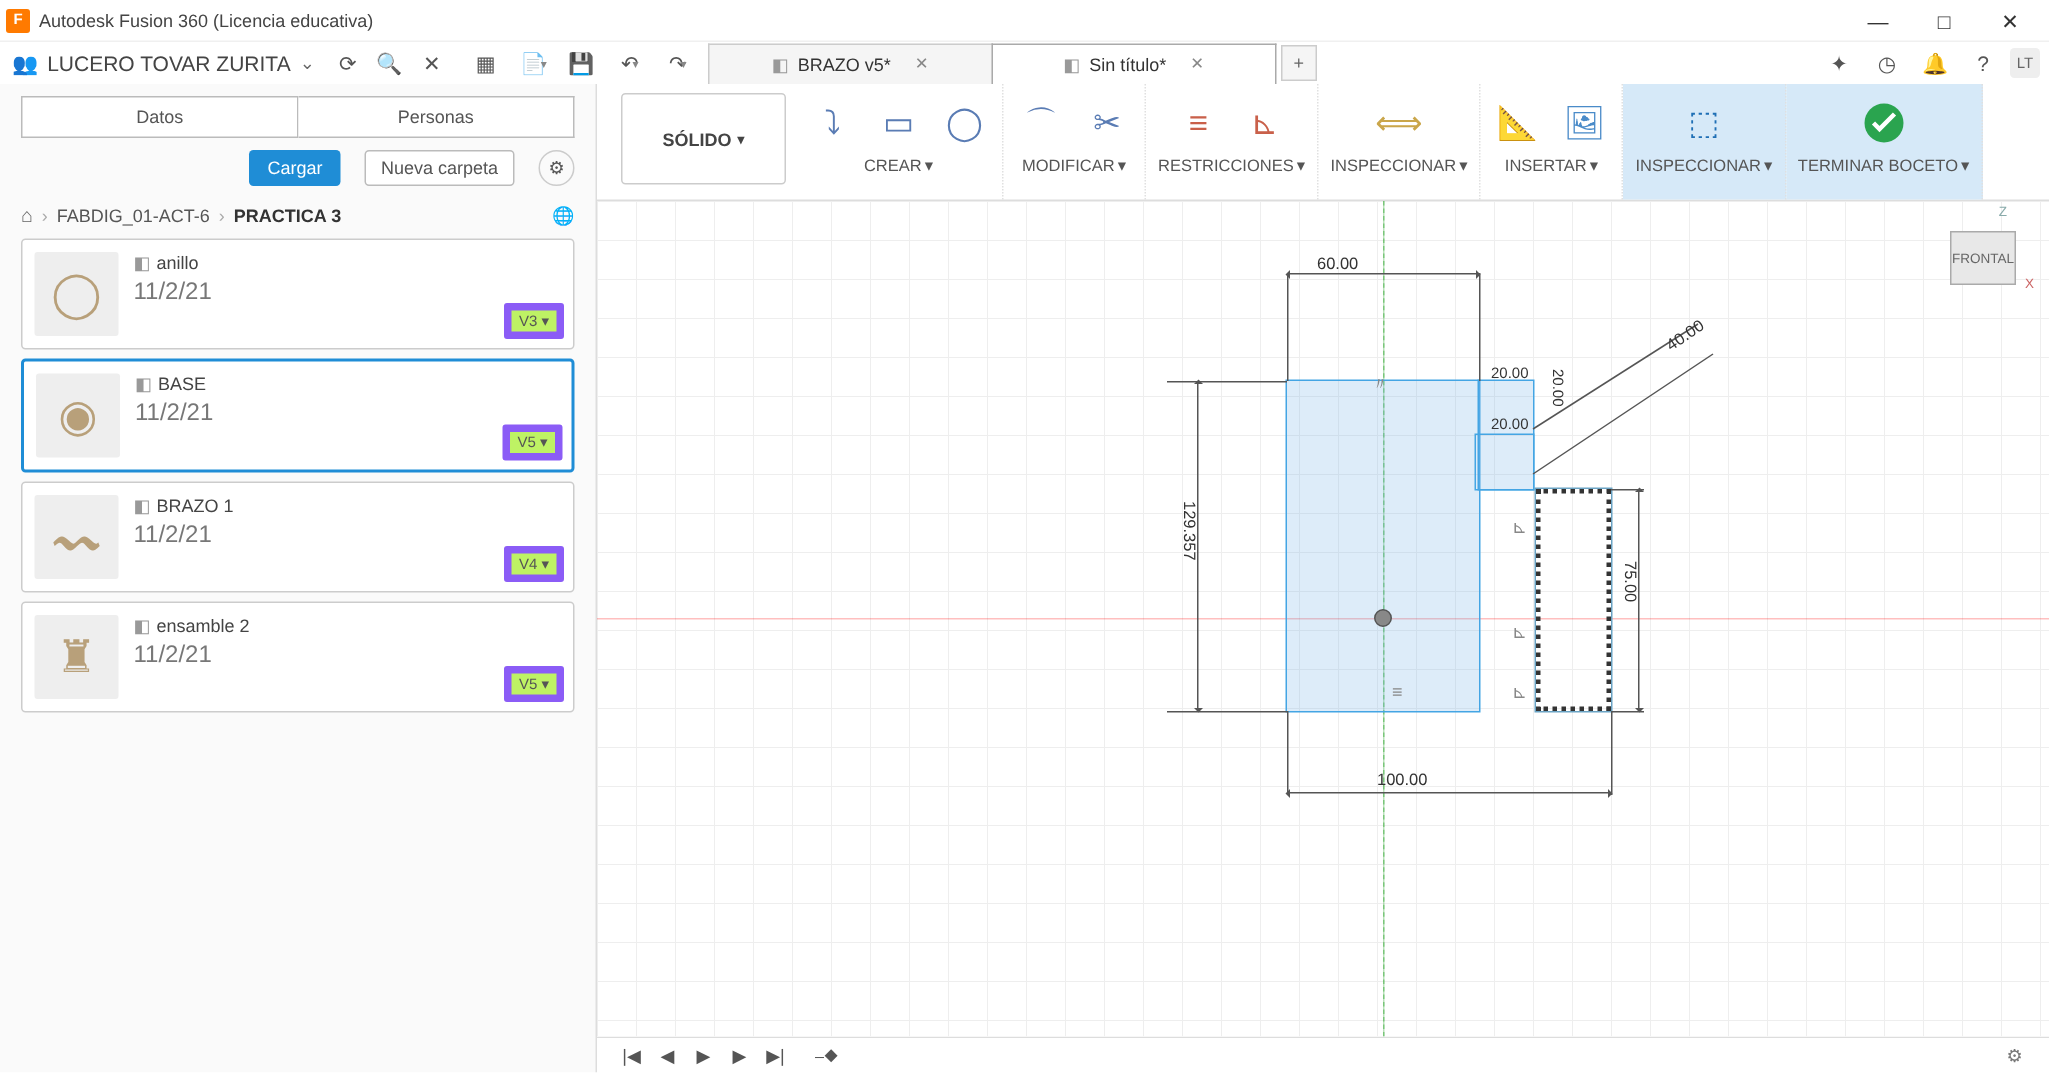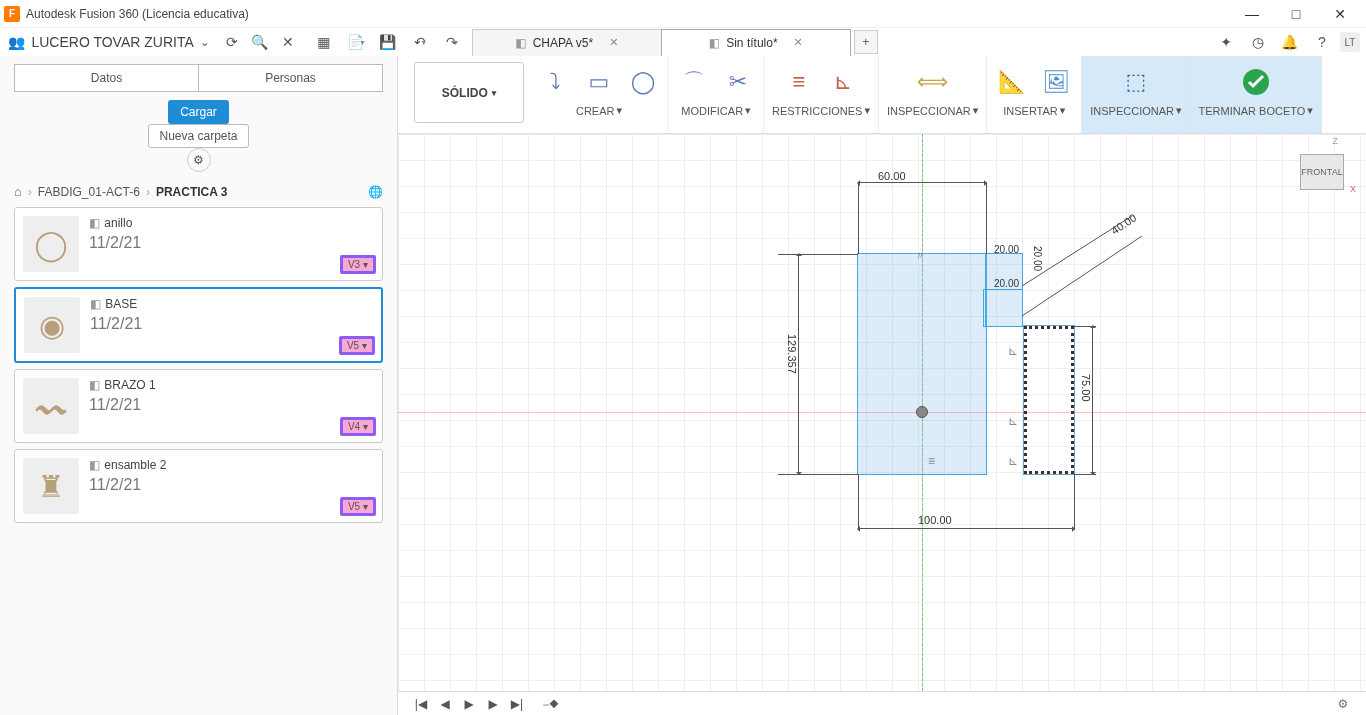--- a/index.html
+++ b/index.html
@@ -38,40 +38,40 @@
 .avatar { width: 20px; height: 20px; border-radius: 3px; background: #eee; font-size: 10px; color:#666; display: flex; align-items:center; justify-content:center; }
 
 
 .main { display: flex; height: calc(100% - 28px - 28px); }
 .left-panel { width: 398px; background: #fafafa; border-right: 1px solid #ddd; display: flex; flex-direction: column; }
 .lp-tabs { display: flex; padding: 8px 14px 0 14px; gap: 0; }
 .lp-tab { flex: 1; height: 28px; border: 1px solid #bbb; display: flex; align-items: center; justify-content: center; font-size: 12px; color: #555; background: #fff; }
 .lp-tab.active { background: #fff; text-align: right; }
 .lp-tab + .lp-tab { border-left: none; }
 
-.lp-actions { display: flex; align-items: center; gap: 0; padding: 8px 14px; flex-direction: column; }
+.lp-actions { display: flex; align-items: center; justify-content: flex-end; gap: 16px; padding: 8px 14px; }
 .btn-primary { background: #1f8dd6; color: #fff; border: none; border-radius: 3px; padding: 5px 12px; font-size: 12px; }
 .btn-secondary { background: #fff; border: 1px solid #bbb; border-radius: 3px; padding: 4px 10px; font-size: 12px; color:#555; }
 .gear-btn { width: 24px; height: 24px; display:flex; align-items:center; justify-content:center; color:#555; border:1px solid #ccc; border-radius:50%; }
 
 .breadcrumb { display: flex; align-items: center; gap: 6px; padding: 4px 14px 8px 14px; color: #555; font-size: 12px; }
 .breadcrumb .home { font-size: 13px; color:#666; }
 .breadcrumb .sep { color: #aaa; }
 .breadcrumb .crumb.strong { font-weight: bold; color: #333; }
 .globe { margin-left: auto; color:#777; }
 
 .file-list { padding: 0 14px; display: flex; flex-direction: column; gap: 6px; }
 .file-card { border: 1px solid #ccc; border-radius: 3px; background: #fff; padding: 8px; display: flex; gap: 10px; position: relative; }
 .file-card.selected { border: 2px solid #1f8dd6; }
 .file-thumb { width: 56px; height: 56px; background: #eee; border-radius: 2px; display:flex; align-items:center; justify-content:center; color:#b8a07a; font-size:30px; }
 .file-info { display: flex; flex-direction: column; }
 .file-name { font-size: 12px; color: #444; display:flex; align-items:center; gap:4px; }
 .file-cube { color: #999; font-size: 12px; }
 .file-date { font-size: 16px; color: #777; margin-top: 4px; }
-.version-badge { position: absolute; right: 6px; bottom: 6px; border: 3px solid #8b5cf6; border-radius: 2px; padding: 1px 5px; font-size: 10px; color: #555; background:#f9a8d4;margin-top:28px; }
+.version-badge { position: absolute; right: 6px; bottom: 6px; border: 5px solid #8b5cf6; border-radius: 2px; padding: 1px 5px; font-size: 10px; color: #555; background:#bef264;margin-top:28px; }
 
 
 .right-area { flex: 1; display: flex; flex-direction: column; }
 .workspace-tabs { height: 20px; display: flex; align-items: flex-end; padding: 0 120px; gap: 40px; }
 .ws-tab { font-size: 11px; color: #555; padding: 2px 4px; }
 .ws-tab.active { color: #1f8dd6; border-bottom: 2px solid #1f8dd6; font-weight: 600; }
 
 .ribbon { height: 78px; display: flex; align-items: stretch; border-bottom: 1px solid #ddd; }
 .design-menu { width: 110px; display:flex; align-items:center; justify-content:center; border:1px solid #ccc; margin: 6px 6px 10px 16px; border-radius:3px; font-size:12px; font-weight:bold; color:#444; gap:4px; }
 .ribbon-group { display:flex; flex-direction:column; align-items:center; padding: 4px 8px 2px 8px; border-right: 1px dotted #e0e0e0; }
@@ -153,21 +153,21 @@
     <div class="ico">▦</div>
     <div class="ico">📄<span class="chev">▾</span></div>
     <div class="ico">💾</div>
     <div class="ico">↶<span class="chev">▾</span></div>
     <div class="ico">↷<span class="chev">▾</span></div>
   </div>
 
   <div class="tabs-row">
     <div class="doc-tab">
       <span class="cube">◧</span>
-      <span>CHAPA v5*</span>
+      <span>BRAZO v5*</span>
       <span class="tab-close">✕</span>
     </div>
     <div class="doc-tab active">
       <span class="cube">◧</span>
       <span>Sin título*</span>
       <span class="tab-close">✕</span>
     </div>
     <div class="tab-plus">+</div>
   </div>
 

